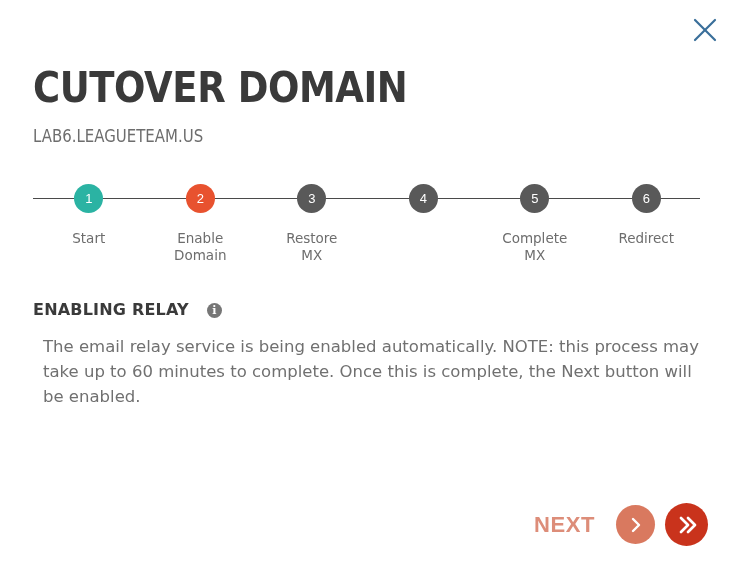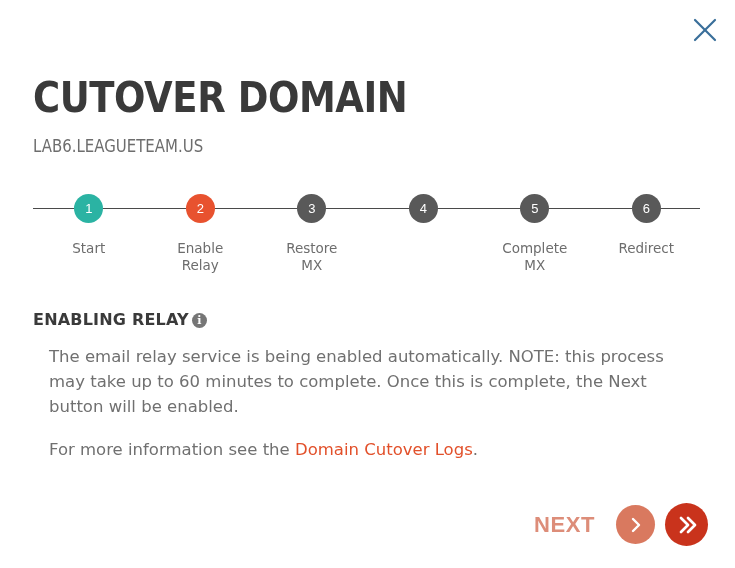--- a/index.html
+++ b/index.html
@@ -28,21 +28,21 @@
     justify-content: center;
     cursor: pointer;
     background: none;
     border: none;
     padding: 0;
   }
   .close-btn svg { display: block; }
 
   
   .page {
-    padding: 10px 33px;
+    padding: 0 33px;
     box-sizing: border-box;
   }
   .title {
     margin: 0;
     padding-top: 64px;
     font-family: "DejaVu Sans", sans-serif;
     font-size: 43px;
     line-height: 46px;
     font-weight: bold;
     letter-spacing: -0.5px;
@@ -114,21 +114,21 @@
     color: #6d6d6d;
     text-align: center;
     white-space: pre-line;
   }
 
   
   .section-head {
     margin-top: 26px;
     display: flex;
     align-items: center;
-    gap: 3px;
+    gap: 18px;
   }
   .section-title {
     font-family: "DejaVu Sans", sans-serif;
     font-size: 16px;
     line-height: 20px;
     font-weight: bold;
     color: #3a3a3a;
     letter-spacing: 0.2px;
   }
   .info-icon {
@@ -141,21 +141,21 @@
     font-size: 11px;
     font-weight: bold;
     line-height: 15px;
     text-align: center;
     display: inline-block;
     cursor: pointer;
     flex: none;
   }
 
   .body-text {
-    margin: 14px 0 0 16px;
+    margin: 14px 0 0 10px;
     font-family: "DejaVu Sans", sans-serif;
     font-size: 16.5px;
     line-height: 25px;
     color: #707070;
     max-width: 665px;
   }
   .body-text.second { margin-top: 18px; }
   .inline-link {
     color: #e2502a;
     text-decoration: none;
@@ -221,21 +221,21 @@
   <div class="stepper">
     <div class="stepper-line"></div>
     <div class="steps" id="steps-container">
         <div class="step">
           <div class="step-circle" style="background: rgb(43, 179, 163);">1</div>
           <div class="step-label">Start</div>
         </div>
         <div class="step">
           <div class="step-circle" style="background: rgb(232, 82, 47);">2</div>
           <div class="step-label">Enable
-Relay</div>
+Domain</div>
         </div>
         <div class="step">
           <div class="step-circle" style="background: rgb(89, 89, 89);">3</div>
           <div class="step-label">Restore
 MX</div>
         </div>
         <div class="step">
           <div class="step-circle" style="background: rgb(89, 89, 89);">4</div>
         </div>
         <div class="step">
@@ -250,21 +250,20 @@
       </div>
   </div>
 
   <div class="section-head">
     <span class="section-title">ENABLING RELAY</span>
     <span class="info-icon">i</span>
   </div>
 
   <p class="body-text">The email relay service is being enabled automatically. NOTE: this process may take up to 60 minutes to complete. Once this is complete, the Next button will be enabled.</p>
 
-  <p class="body-text second"><span>For more information see the </span><a class="inline-link" href="#">Domain Cutover Logs</a><span>.</span></p>
 
 </div>
 
 <div class="actions">
   <span class="next-label">NEXT</span>
 
   <button class="circle-btn btn-next">
     <span>
       <svg width="20" height="20" viewBox="0 0 20 20" aria-hidden="true">
         <polyline points="7,4 13,10 7,16" fill="none" stroke="#ffffff" stroke-width="2.4" stroke-linecap="round" stroke-linejoin="round"></polyline>

